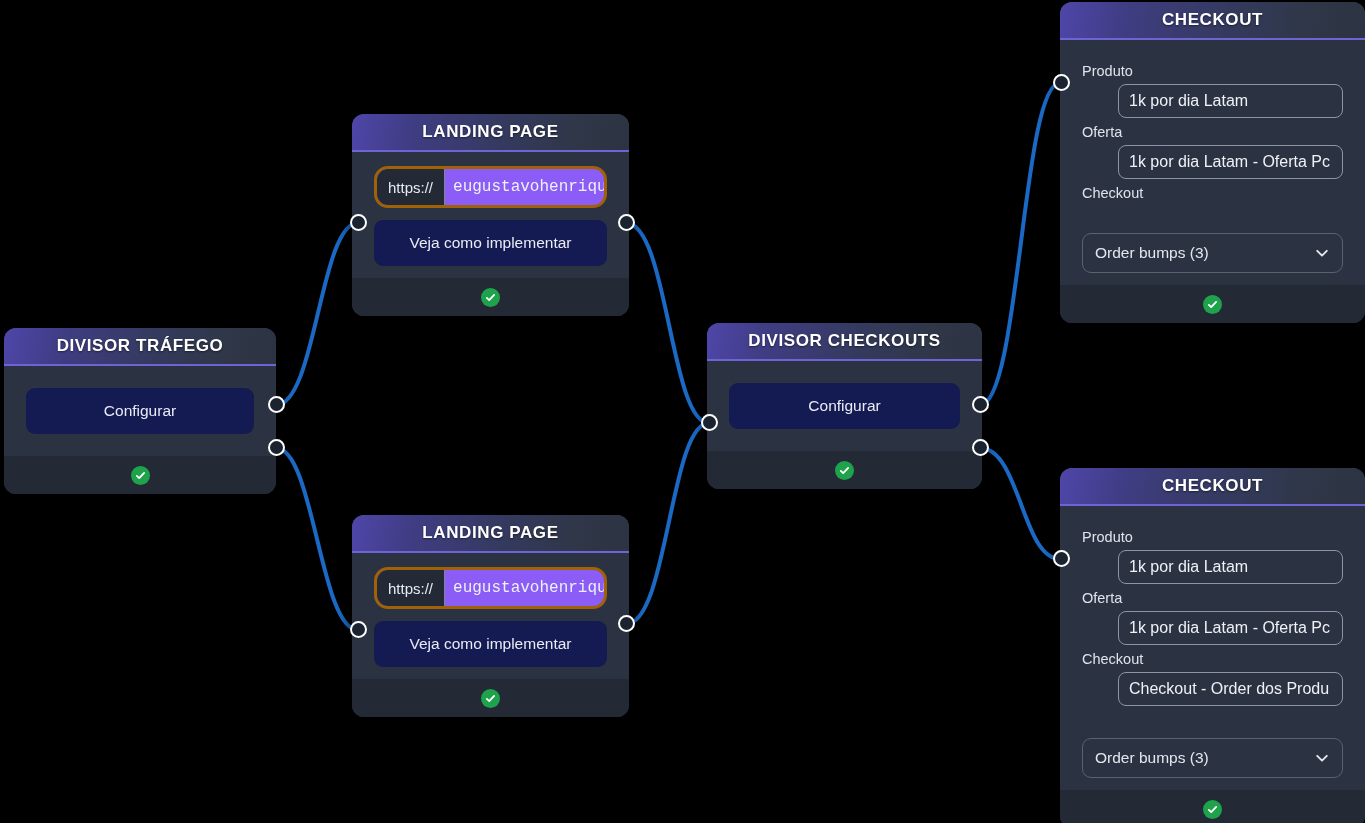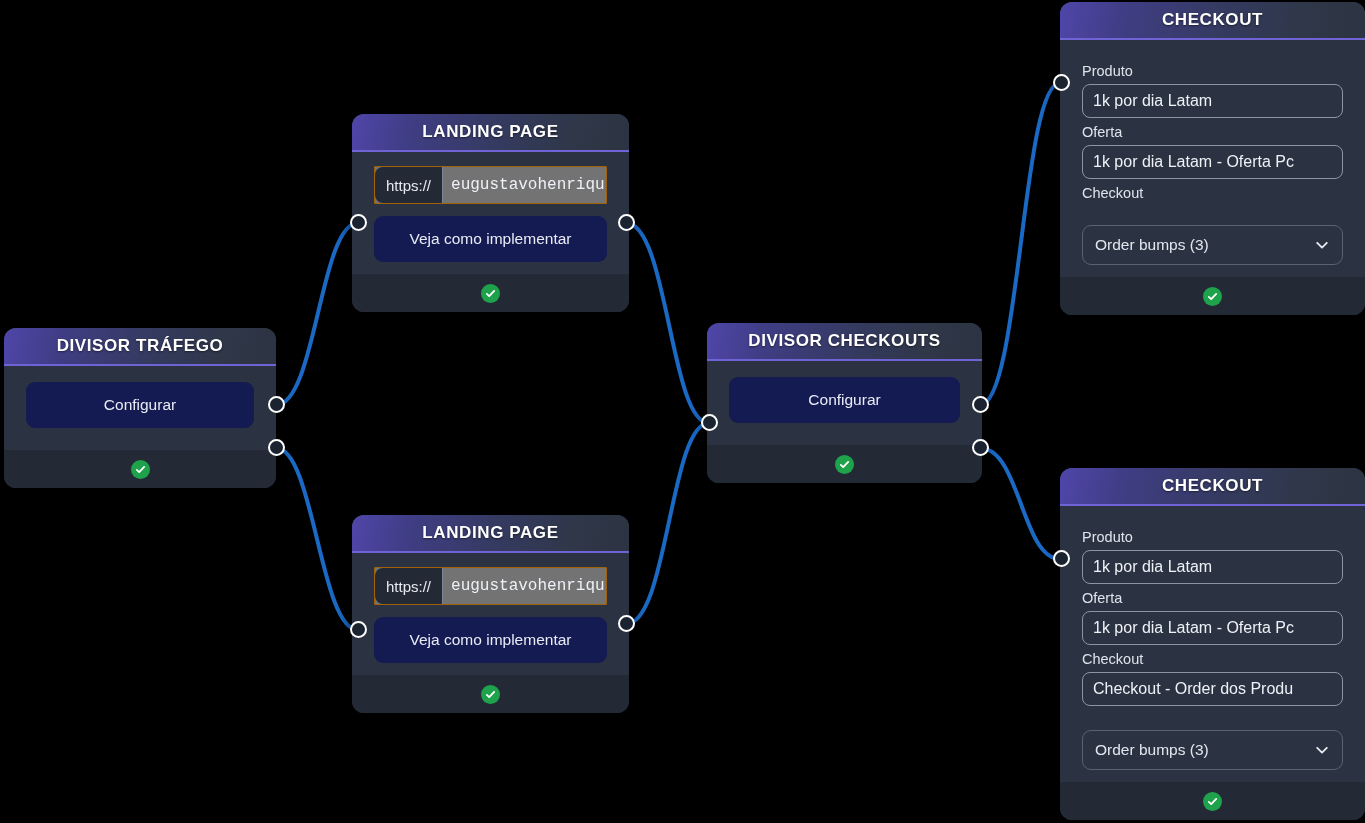--- a/index.html
+++ b/index.html
@@ -77,24 +77,24 @@
     align-items: center;
     justify-content: center;
   }
   .status-badge svg { display: block; }
 
   
   .lp-url {
     display: flex;
     align-items: stretch;
     height: 36px;
-    border: 1px solid #a16207;
-    border-radius: 1px;
-    overflow: hidden;
-    background: #737373;
+    border: 3px solid #a16207;
+    border-radius: 14px;
+    overflow: hidden;
+    background: #8b5cf6;
   }
   .lp-url-prefix {
     background: #232a36;
     color: #e7eaf0;
     font-size: 15px;
     display: flex;
     align-items: center;
     padding: 0 11px;
     border-right: 1px solid #7d8596;
     border-radius: 8px 0 0 8px;
@@ -122,21 +122,21 @@
     align-items: center;
     justify-content: center;
     border: none;
     width: 100%;
     font-family: "Liberation Sans", sans-serif;
     cursor: pointer;
   }
 
   
   .divisor-body {
-    padding: 16px 22px 22px 22px;
+    padding: 22px 22px 22px 22px;
   }
   .divisor-body .btn-primary { margin-top: 0; height: 46px; }
 
   
   .field-label {
     color: #dfe4ec;
     font-size: 14.5px;
     margin: 6px 0 5px 0;
   }
   .field-label:first-child { margin-top: 9px; }
@@ -145,23 +145,24 @@
     border: 1px solid #8d95a5;
     border-radius: 8px;
     color: #eef1f6;
     font-size: 16px;
     display: flex;
     align-items: center;
     padding: 0 10px;
     white-space: nowrap;
     overflow: hidden;
     background: transparent;
+    margin-left: 36px;
   }
   .select-box {
-    margin-top: 24px;
+    margin-top: 32px;
     height: 38px;
     border: 1px solid #59626f;
     border-radius: 9px;
     display: flex;
     align-items: center;
     justify-content: space-between;
     padding: 0 12px 0 12px;
     color: #e3e8ef;
     font-size: 15.5px;
     background: transparent;

